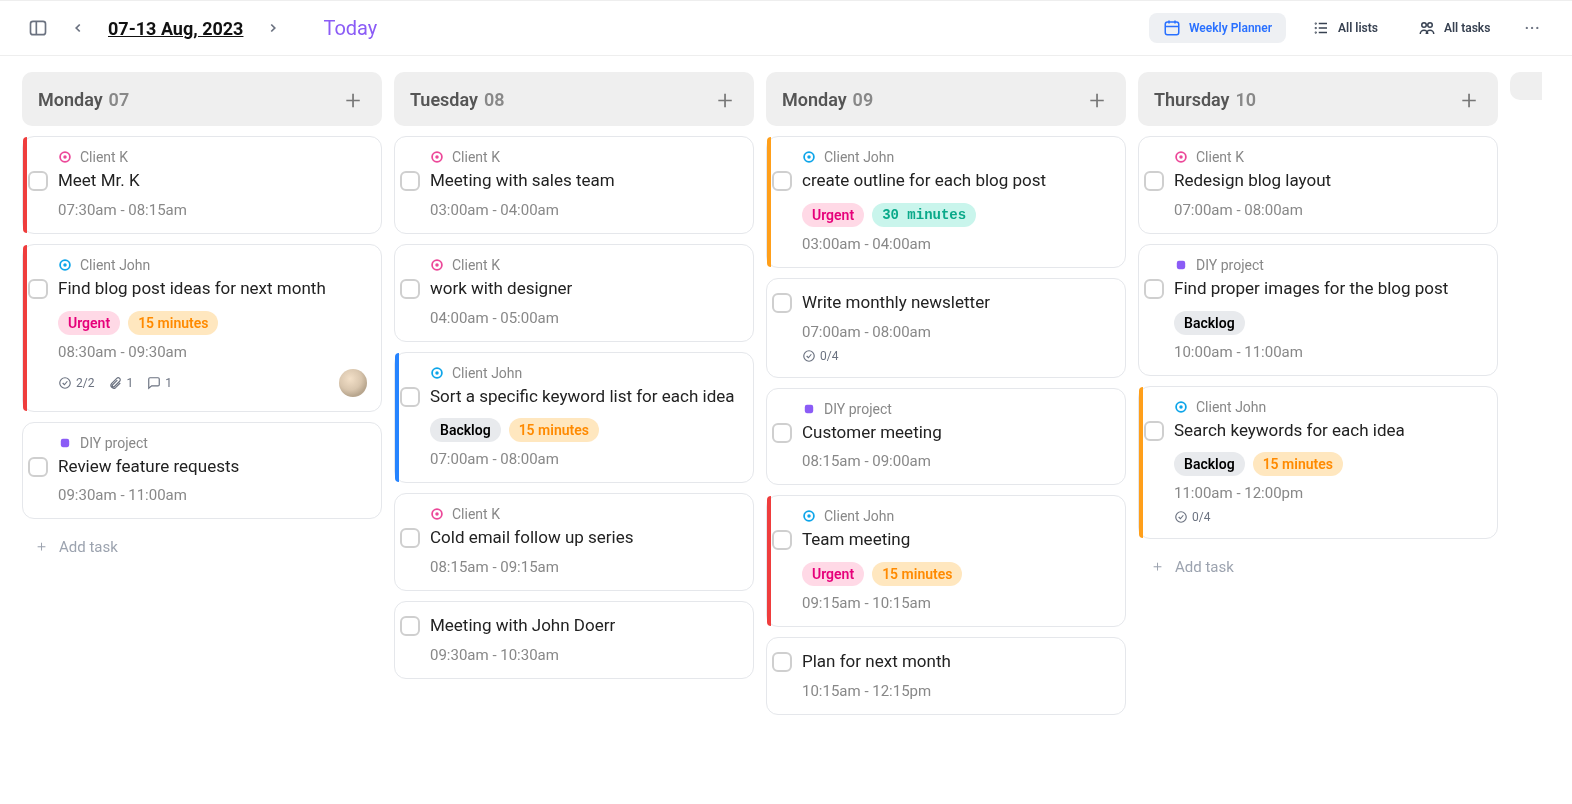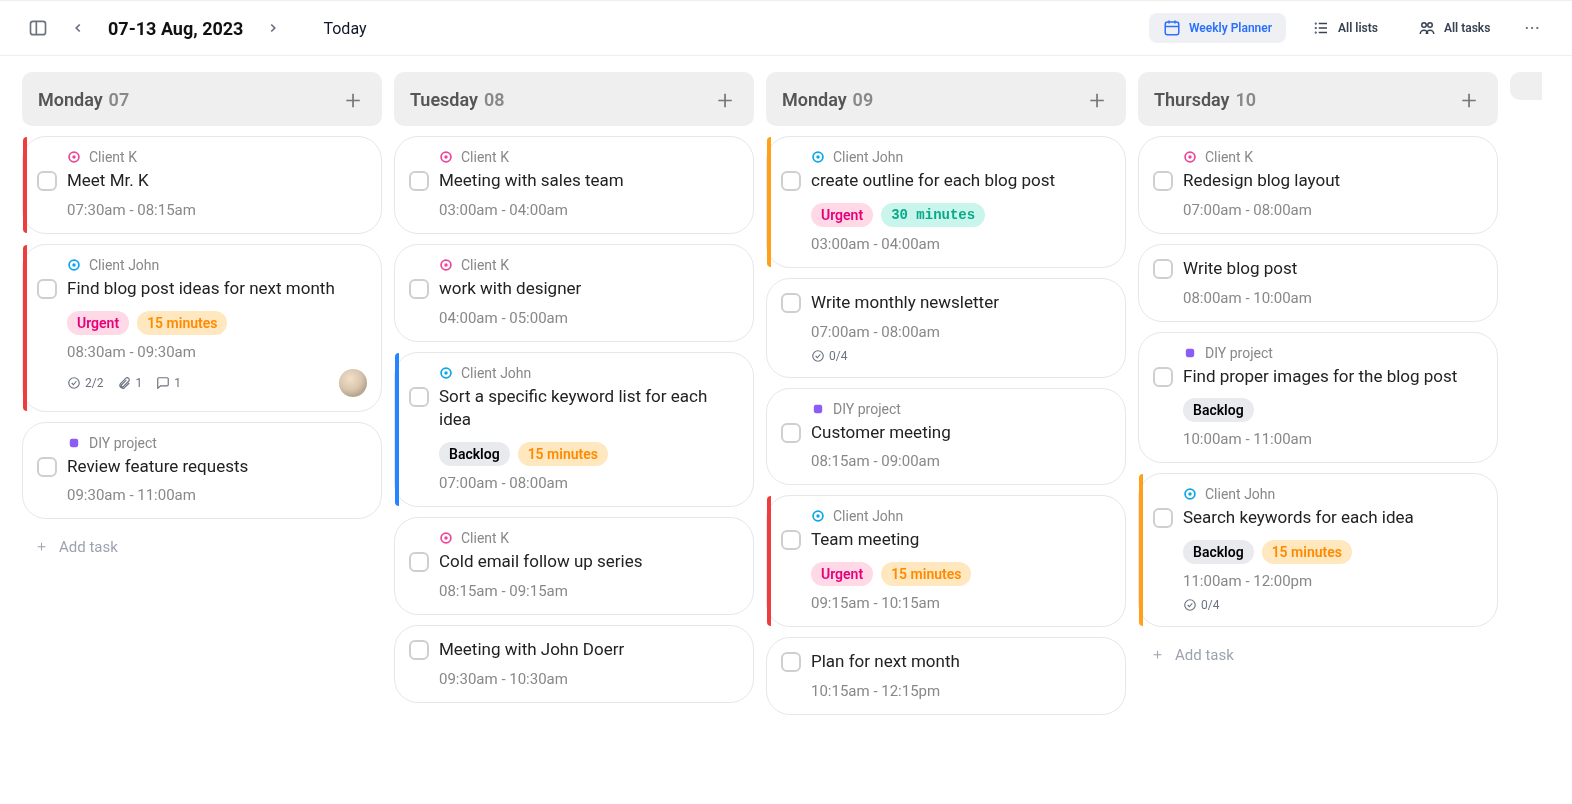--- a/index.html
+++ b/index.html
@@ -1,36 +1,36 @@
 <!DOCTYPE html>
 <html><head>
 <meta charset="utf-8">
 <style>
 * { box-sizing: border-box; margin: 0; padding: 0; }
 body { font-family: -apple-system, BlinkMacSystemFont, "Segoe UI", Roboto, Helvetica, Arial, sans-serif; background: #fff; color: #333; width: 1572px; }
 .topbar { display: flex; align-items: center; height: 56px; padding: 0 24px; border-top: 1px solid #eee; border-bottom: 1px solid #eee; gap: 12px; }
 .icon-btn { display: flex; align-items: center; justify-content: center; width: 28px; height: 28px; border-radius: 6px; color: #6b7280; cursor: pointer; }
-.date-range { font-size: 18px; font-weight: 700; color: #111; margin: 0 4px; }
-.today-btn { font-size: 16px; color: #0f172a; margin-left: 24px; cursor: pointer; }
+.date-range { font-size: 18px; font-weight: 700; color: #111; margin: 0 4px; text-decoration: underline; }
+.today-btn { font-size: 20px; color: #8b5cf6; margin-left: 24px; cursor: pointer; }
 .flex-spacer { flex: 1; }
 .right-controls { display: flex; gap: 12px; align-items: center; }
 .pill { display: flex; align-items: center; gap: 8px; padding: 6px 14px; border-radius: 8px; font-size: 12px; font-weight: 600; cursor: pointer; color: #374151; }
 .pill.active { background: #eef0f3; color: #2970ff; }
 .dots { font-size: 20px; color: #6b7280; cursor: pointer; padding: 4px 8px; }
 
 .board { display: flex; gap: 12px; padding: 16px 0 16px 22px; overflow-x: hidden; background: #fff; }
 .column { flex: 0 0 360px; display: flex; flex-direction: column; gap: 10px; }
 .column.partial { flex: 0 0 20px; }
 
 .col-header { display: flex; align-items: center; justify-content: space-between; background: #efefef; border-radius: 10px; padding: 14px 16px; }
 .col-title { font-size: 18px; color: #888; font-weight: 600; }
 .col-title .dayname { color: #555; margin-right: 6px; }
 .plus-big { font-size: 26px; color: #777; cursor: pointer; line-height: 1; }
 
-.card { position: relative; background: #fff; border: 1px solid #e5e7eb; border-radius: 24px; padding: 12px 14px 14px 14px; }
+.card { position: relative; background: #fff; border: 1px solid #e5e7eb; border-radius: 12px; padding: 12px 14px 14px 5px; }
 .card.stripe::before { content: ""; position: absolute; left: 0; top: 0; bottom: 0; width: 4px; border-radius: 12px 0 0 12px; }
 .stripe.red::before { background: #ef3d3d; }
 .stripe.blue::before { background: #2684ff; }
 .stripe.orange::before { background: #ff9f1a; }
 
 .card-row { display: flex; align-items: flex-start; gap: 10px; }
 .category-line { display: flex; align-items: center; gap: 8px; margin-bottom: 4px; }
 .cat-icon { width: 14px; height: 14px; display: inline-flex; align-items: center; justify-content: center; }
 .cat-label { font-size: 14px; color: #888; }
 .checkbox { width: 20px; height: 20px; border: 2px solid #cfcfcf; border-radius: 6px; flex-shrink: 0; margin-top: 2px; background: #fff; cursor: pointer; }
@@ -399,30 +399,20 @@
         </div>
       <div class="card-row">
         <div class="checkbox"></div>
         <div class="task-title">Redesign blog layout</div>
       </div>
 
       <div class="time body-indent">07:00am - 08:00am</div>
 
     </div>
       <div class="card">
-
-      <div class="card-row">
-        <div class="checkbox"></div>
-        <div class="task-title">Write blog post</div>
-      </div>
-
-      <div class="time body-indent">08:00am - 10:00am</div>
-
-    </div>
-      <div class="card">
       <div class="category-line body-indent">
           <span class="cat-icon">
             <svg width="14" height="14" viewBox="0 0 20 20">
               <rect x="4" y="4" width="12" height="12" rx="3" fill="#8b5cf6"></rect>
             </svg>
           </span>
           <span class="cat-label">DIY project</span>
         </div>
       <div class="card-row">
         <div class="checkbox"></div>

